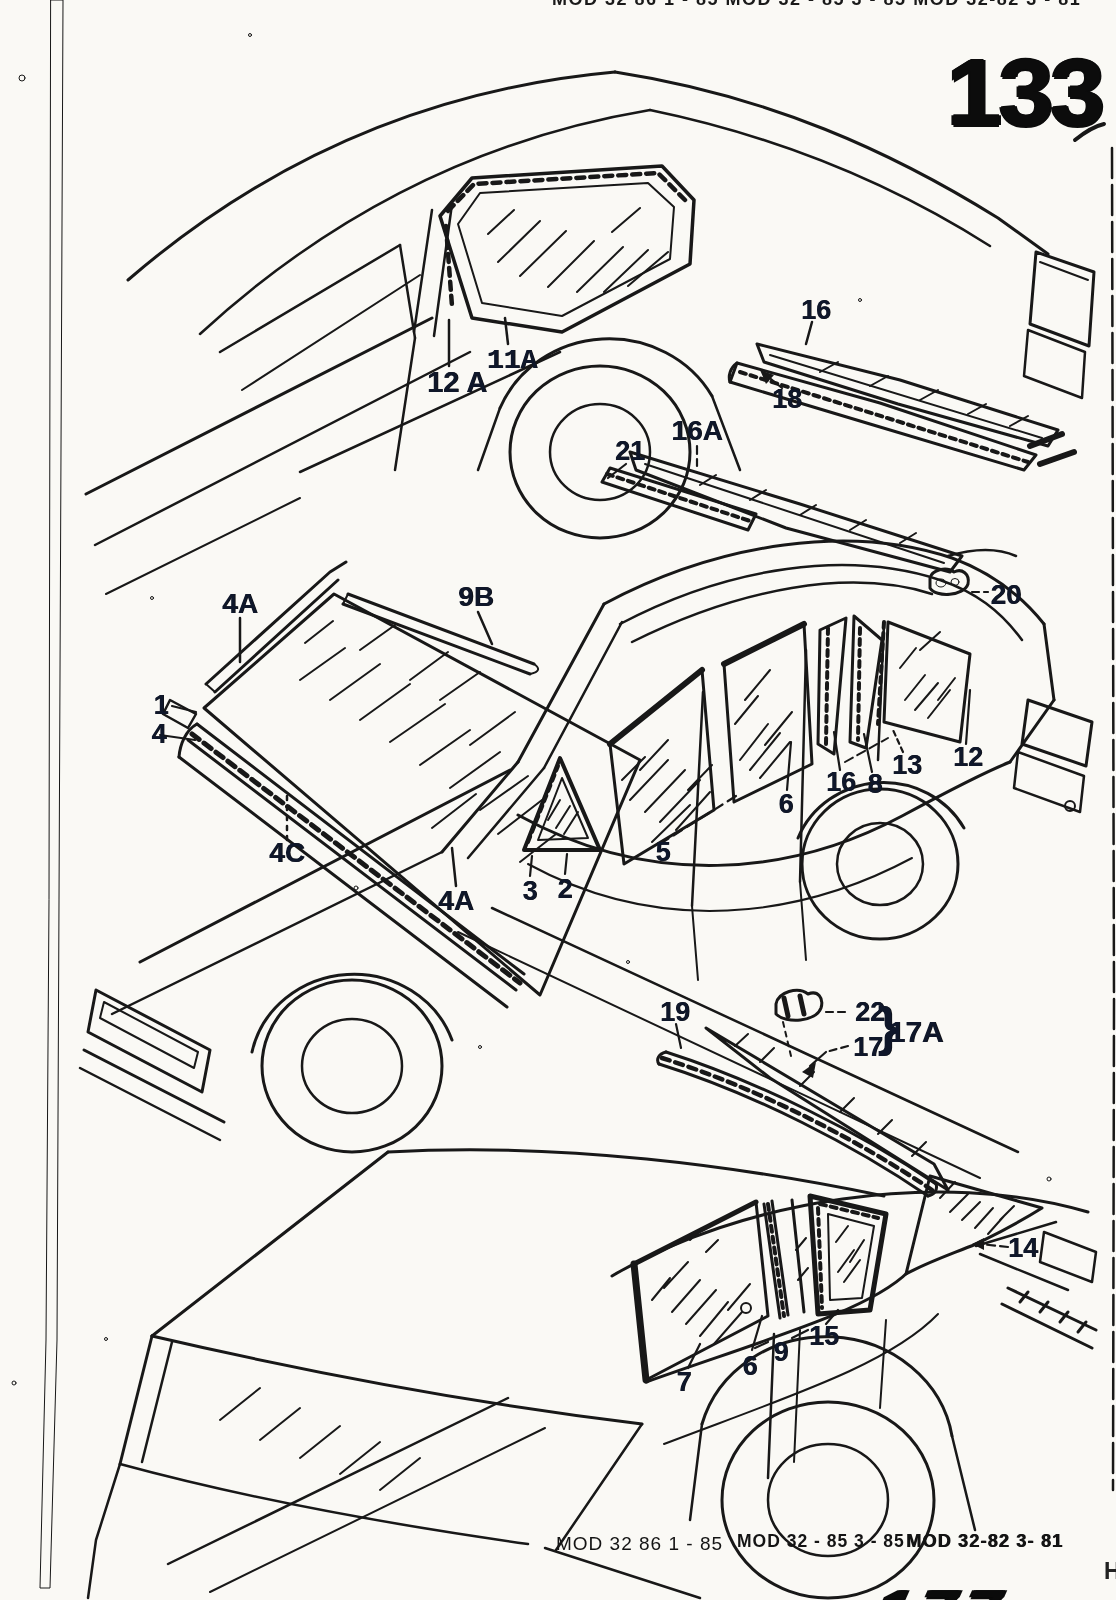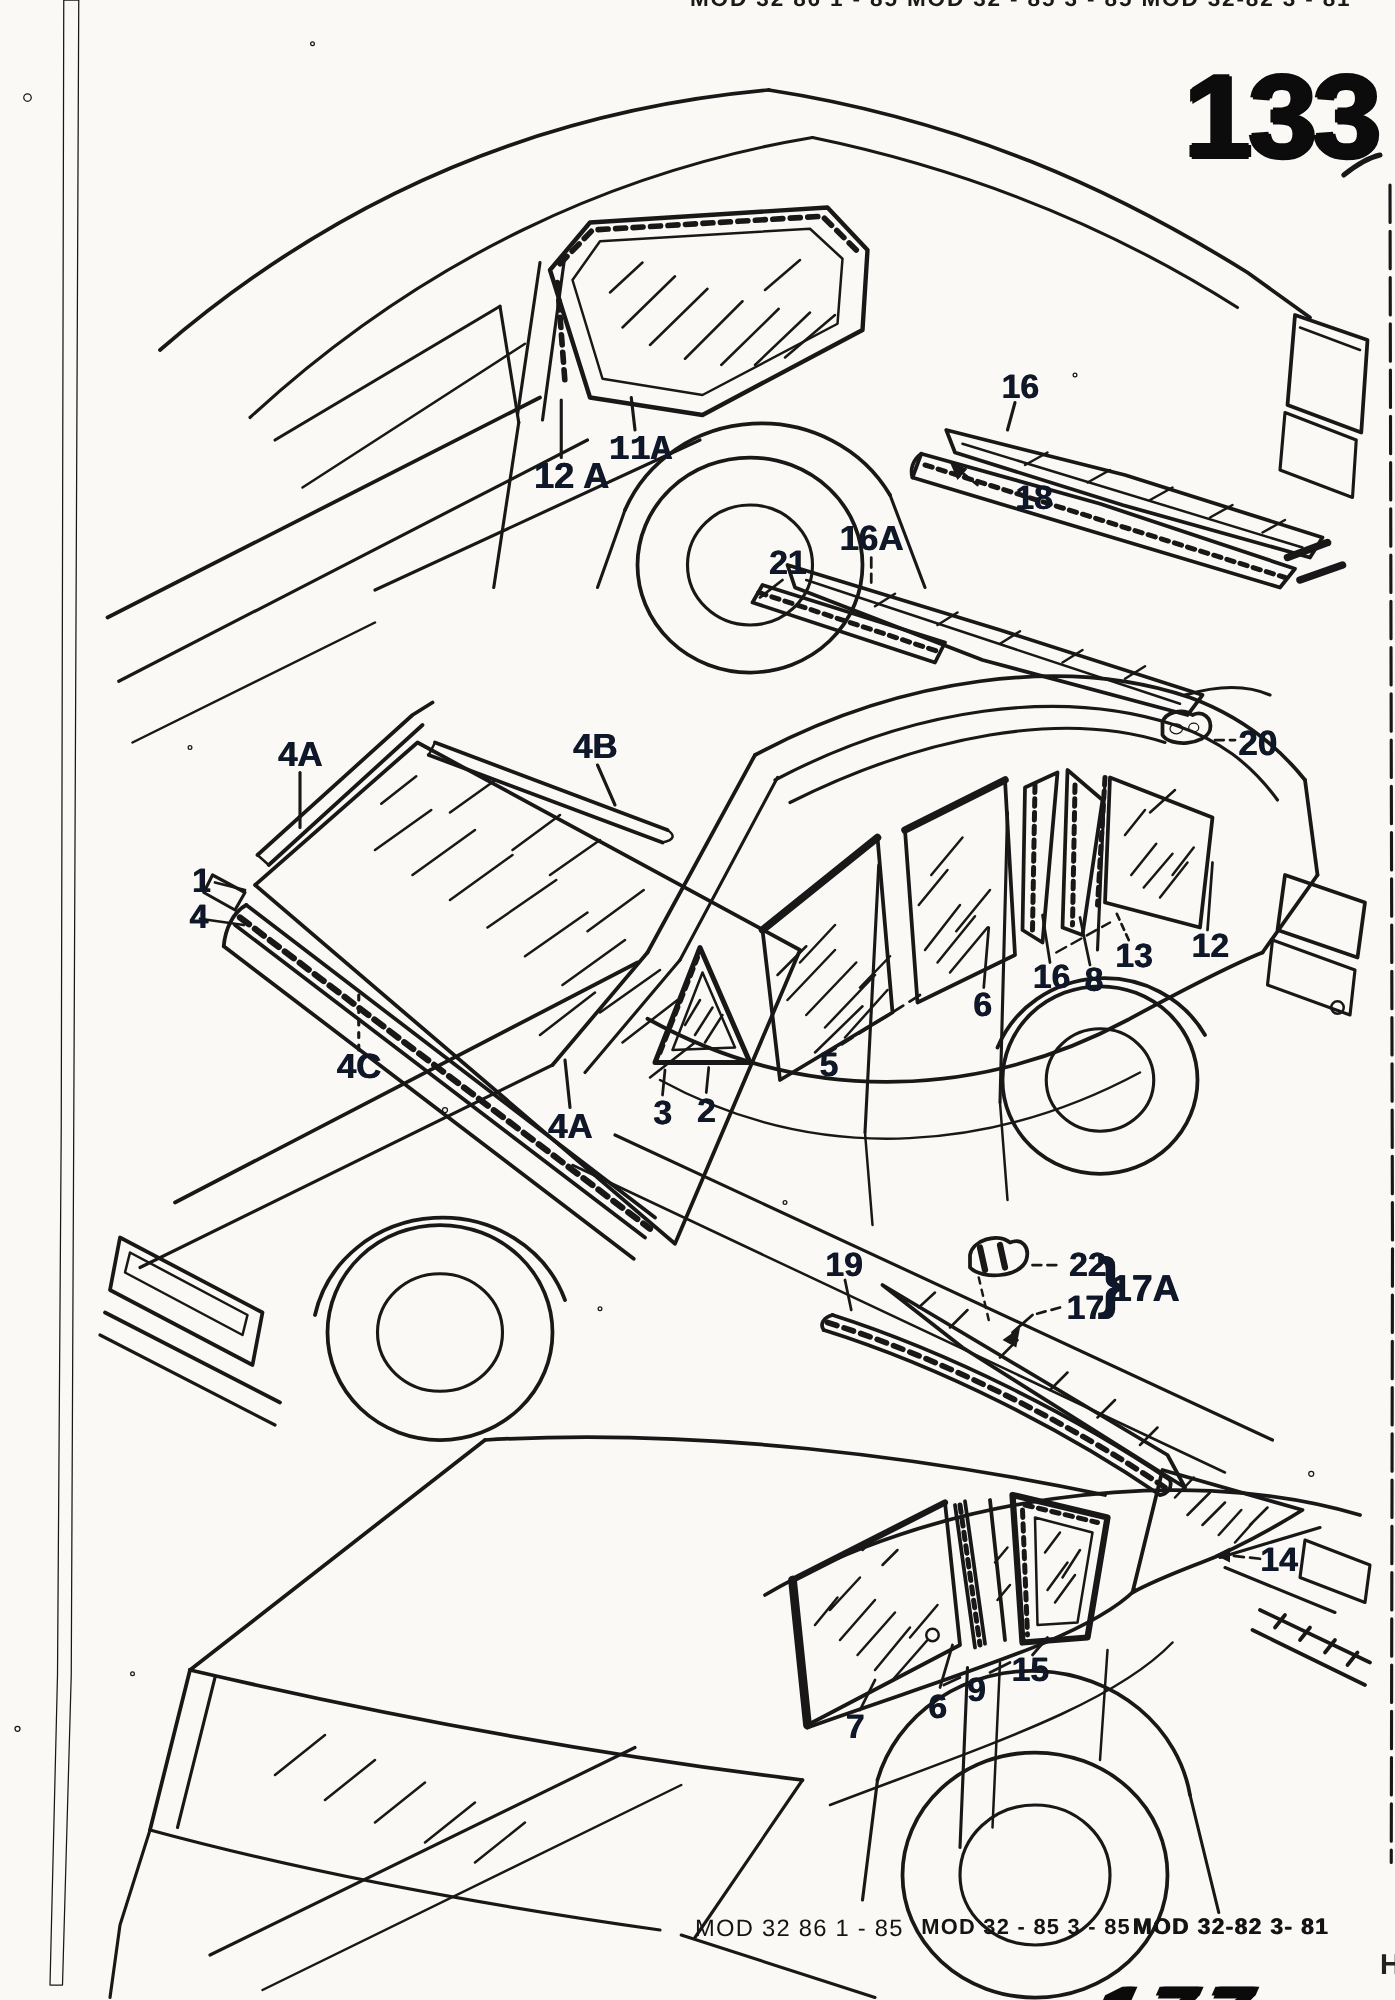--- a/index.html
+++ b/index.html
@@ -337,26 +337,26 @@
       <path class="s22" d="M755,1348 L768,1342 M792,1338 L808,1330"></path>
       <path class="s22" d="M752,1350 L762,1316"></path>
       <path class="s22" d="M688,1368 L700,1344"></path>
     </g>
   </svg>
 
   <div style="position:absolute;left:0;top:0;width:1116px;height:1600px;">
       <div class="callout" style="left: 457px; top: 382px; font-size: 29px;">12 A</div>
       <div class="callout" style="left: 512px; top: 361px; font-size: 28px; font-family: Liberation Mono, monospace;">11A</div>
       <div class="callout" style="left: 816px; top: 310px;">16</div>
-      <div class="callout" style="left: 827px; top: 399px; text-align: right;">18</div>
+      <div class="callout" style="left: 787px; top: 399px; text-align: right;">18</div>
       <div class="callout" style="left: 630px; top: 451px;">21</div>
       <div class="callout" style="left: 697px; top: 431px; font-size: 28px;">16A</div>
       <div class="callout" style="left: 1006px; top: 595px; font-size: 28px;">20</div>
       <div class="callout" style="left: 240px; top: 604px; font-size: 28px;">4A</div>
-      <div class="callout" style="left: 476px; top: 597px; font-size: 28px;">4B</div>
+      <div class="callout" style="left: 476px; top: 597px; font-size: 28px;">9B</div>
       <div class="callout" style="left: 161px; top: 705px;">1</div>
       <div class="callout" style="left: 159px; top: 734px;">4</div>
       <div class="callout" style="left: 287px; top: 853px; font-size: 28px;">4C</div>
       <div class="callout" style="left: 456px; top: 901px; font-size: 28px;">4A</div>
       <div class="callout" style="left: 530px; top: 891px;">3</div>
       <div class="callout" style="left: 565px; top: 889px;">2</div>
       <div class="callout" style="left: 663px; top: 852px;">5</div>
       <div class="callout" style="left: 786px; top: 804px;">6</div>
       <div class="callout" style="left: 841px; top: 782px;">16</div>
       <div class="callout" style="left: 875px; top: 784px;">8</div>

